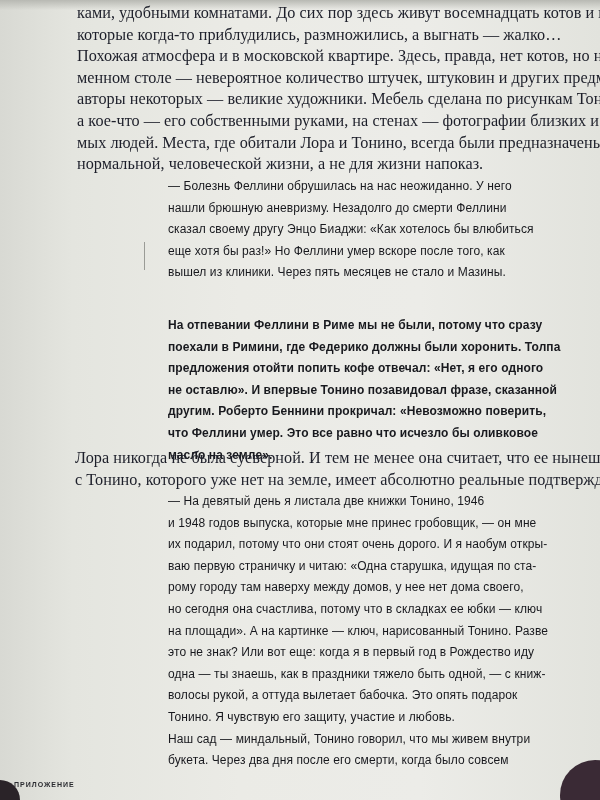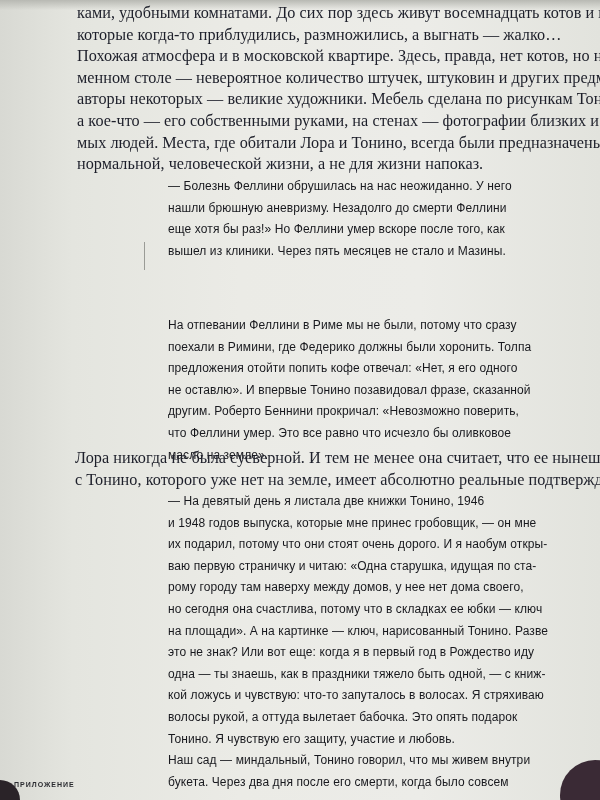--- a/index.html
+++ b/index.html
@@ -88,27 +88,28 @@
     <span class="line">менном столе — невероятное количество штучек, штуковин и других предметов,</span>
     <span class="line">авторы некоторых — великие художники. Мебель сделана по рисункам Тонино,</span>
     <span class="line">а кое-что — его собственными руками, на стенах — фотографии близких и люби-</span>
     <span class="line">мых людей. Места, где обитали Лора и Тонино, всегда были предназначены для</span>
     <span class="line">нормальной, человеческой жизни, а не для жизни напоказ.</span>
   </div>
 
   <div class="sans-block" style="top:176px;">
     <span class="line">— Болезнь Феллини обрушилась на нас неожиданно. У него</span>
     <span class="line">нашли брюшную аневризму. Незадолго до смерти Феллини</span>
+    <span class="line">сказал своему другу Энцо Биаджи: «Как хотелось бы влюбиться</span>
     <span class="line">еще хотя бы раз!» Но Феллини умер вскоре после того, как</span>
     <span class="line">вышел из клиники. Через пять месяцев не стало и Мазины.</span>
   </div>
 
   <div class="margin-mark"></div>
 
-  <div class="sans-block" style="top:315px;">
+  <div class="sans-block" style="top:315px;font-weight:bold;">
     <span class="line">На отпевании Феллини в Риме мы не были, потому что сразу</span>
     <span class="line">поехали в Римини, где Федерико должны были хоронить. Толпа</span>
     <span class="line">предложения отойти попить кофе отвечал: «Нет, я его одного</span>
     <span class="line">не оставлю». И впервые Тонино позавидовал фразе, сказанной</span>
     <span class="line">другим. Роберто Беннини прокричал: «Невозможно поверить,</span>
     <span class="line">что Феллини умер. Это все равно что исчезло бы оливковое</span>
     <span class="line">масло на земле».</span>
   </div>
 
   <div class="serif-block" style="top:448px; left:75px;">
@@ -119,21 +120,20 @@
   <div class="sans-block" style="top:491px;">
     <span class="line">— На девятый день я листала две книжки Тонино, 1946</span>
     <span class="line">и 1948 годов выпуска, которые мне принес гробовщик, — он мне</span>
     <span class="line">их подарил, потому что они стоят очень дорого. И я наобум откры-</span>
     <span class="line">ваю первую страничку и читаю: «Одна старушка, идущая по ста-</span>
     <span class="line">рому городу там наверху между домов, у нее нет дома своего,</span>
     <span class="line">но сегодня она счастлива, потому что в складках ее юбки — ключ</span>
     <span class="line">на площади». А на картинке — ключ, нарисованный Тонино. Разве</span>
     <span class="line">это не знак? Или вот еще: когда я в первый год в Рождество иду</span>
     <span class="line">одна — ты знаешь, как в праздники тяжело быть одной, — с книж-</span>
-    <span class="line">кой ложусь и чувствую: что-то запуталось в волосах. Я стряхиваю</span>
     <span class="line">волосы рукой, а оттуда вылетает бабочка. Это опять подарок</span>
     <span class="line">Тонино. Я чувствую его защиту, участие и любовь.</span>
     <span class="line">Наш сад — миндальный, Тонино говорил, что мы живем внутри</span>
     <span class="line">букета. Через два дня после его смерти, когда было совсем</span>
 
   </div>
 
   <div class="footer-label">ПРИЛОЖЕНИЕ</div>
 
   <div class="corner-bl"></div>

